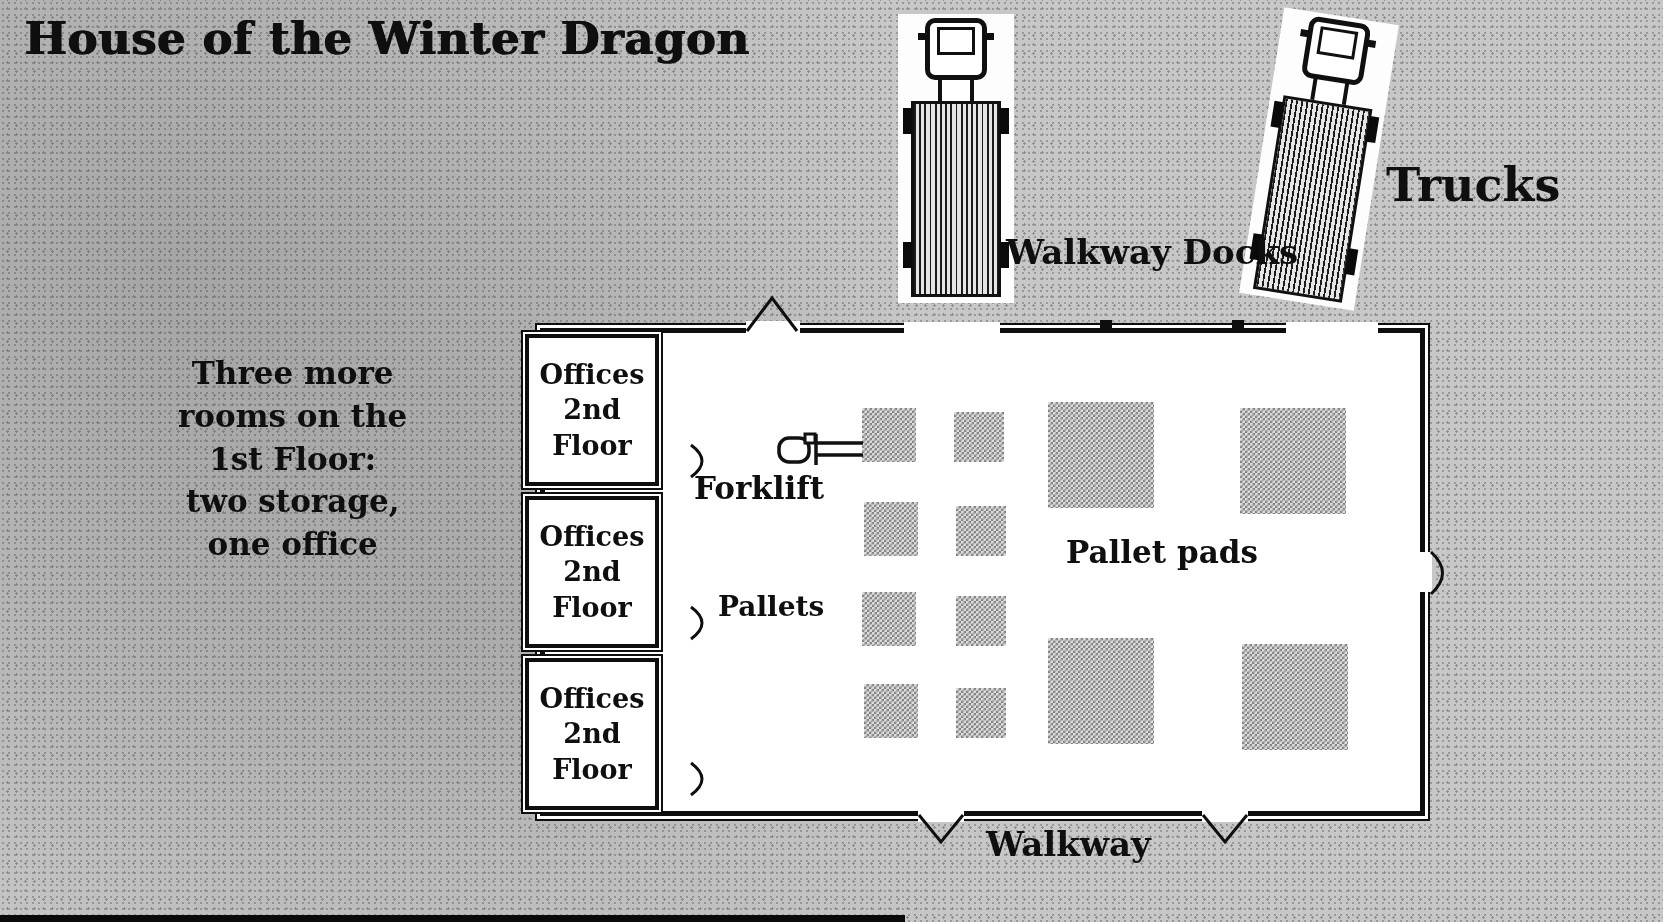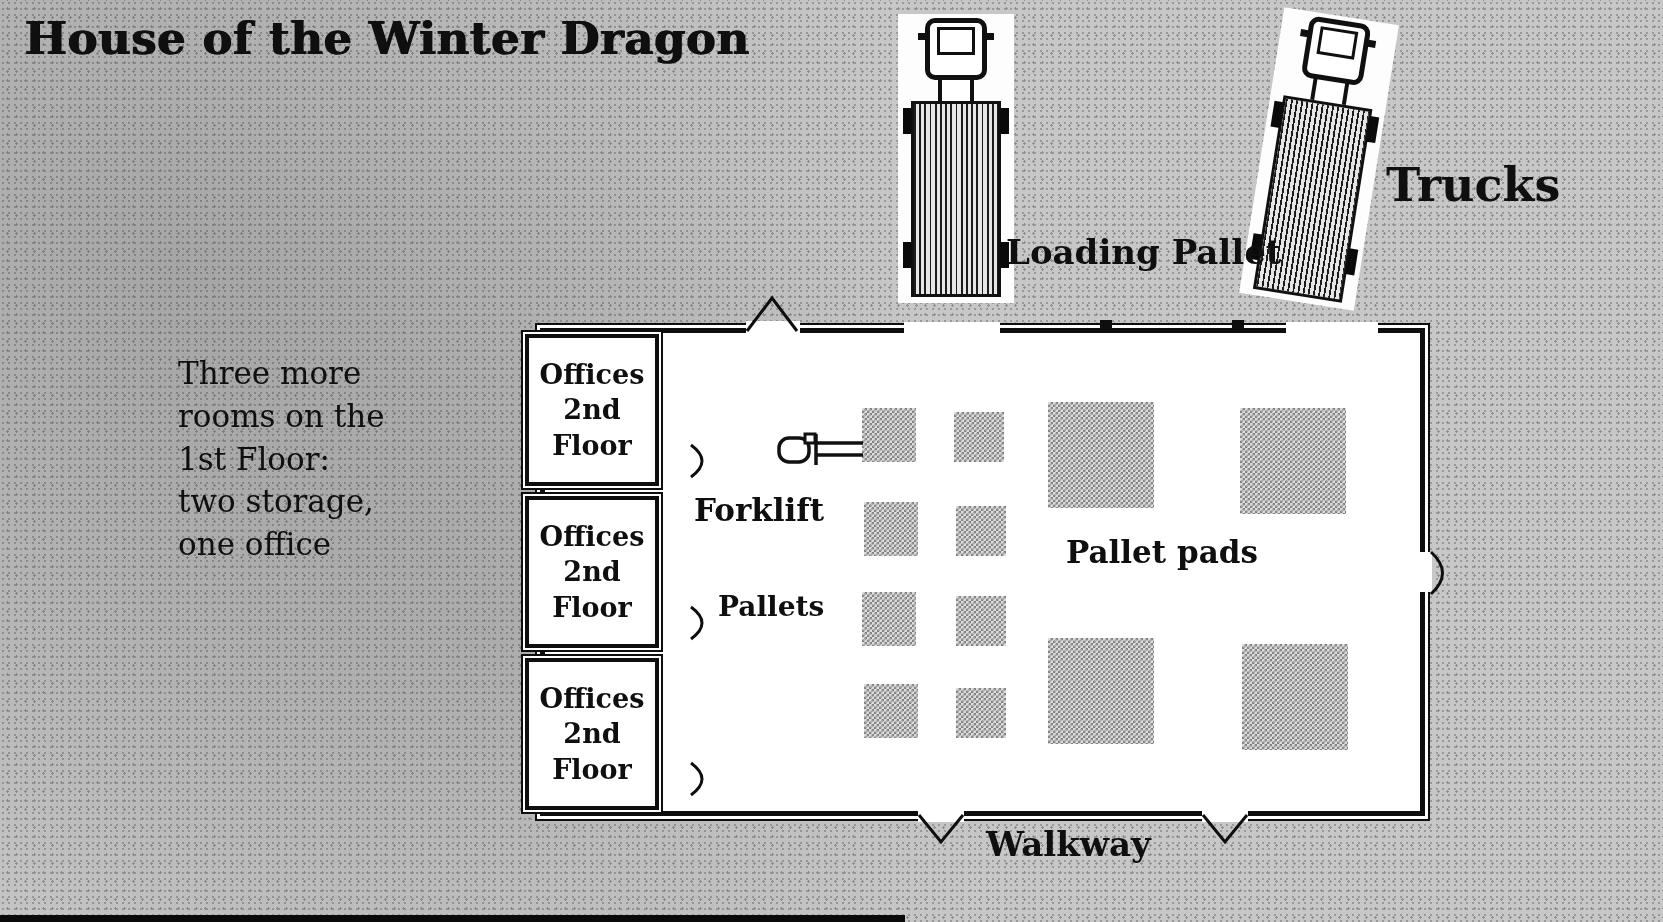--- a/index.html
+++ b/index.html
@@ -17,22 +17,22 @@
     background-position:0 0, 0 0, 0 0, 3px 4px;
     padding-left:12px;
   }
   .lbl { position:absolute; font-weight:700; white-space:nowrap; }
 
   .title {
     position:absolute; left:24px; top:12px; font-size:45px; font-weight:700;
     letter-spacing:0.5px; text-shadow:1.2px 0 #0d0d0d;
   }
   .note {
-    position:absolute; left:178px; top:352px; font-size:31px; font-weight:400;
-    line-height:1.38; white-space:pre-line;
+    position:absolute; left:178px; top:352px; font-size:31px; font-weight:700;
+    line-height:1.38; white-space:pre-line;text-align:center;
   }
 
   .building {
     position:absolute; left:540px; top:328px; width:885px; height:488px;
     background:#ffffff; border:5px solid #0e0e0e; box-sizing:border-box;
     box-shadow:0 0 0 3px #ffffff, 0 0 0 5px #0e0e0e;
   }
   .office {
     position:absolute; left:525px; width:134px; height:152px; box-sizing:border-box;
     background:#ffffff; border:4px solid #0e0e0e;
@@ -183,22 +183,22 @@
     </div>
     <div class="neck"></div>
     <div class="trailer">
       <div class="wheel tl"></div>
       <div class="wheel tr"></div>
       <div class="wheel bl"></div>
       <div class="wheel br"></div>
     </div>
   </div>
 
-  <div class="lbl" style="left:1006px;top:232px;font-size:34px;">Loading Pallet</div>
+  <div class="lbl" style="left:1006px;top:232px;font-size:34px;">Walkway Docks</div>
   <div class="lbl" style="left:1386px;top:158px;font-size:46px;">Trucks</div>
-  <div class="lbl" style="left:694px;top:492px;font-size:31px;">Forklift</div>
+  <div class="lbl" style="left:694px;top:470px;font-size:31px;">Forklift</div>
   <div class="lbl" style="left:718px;top:590px;font-size:28px;">Pallets</div>
   <div class="lbl" style="left:1066px;top:534px;font-size:31px;">Pallet pads</div>
   <div class="lbl" style="left:986px;top:824px;font-size:34px;">Walkway</div>
 
   <div class="edge-line"></div>
 
 </div>
 
 </body></html>

